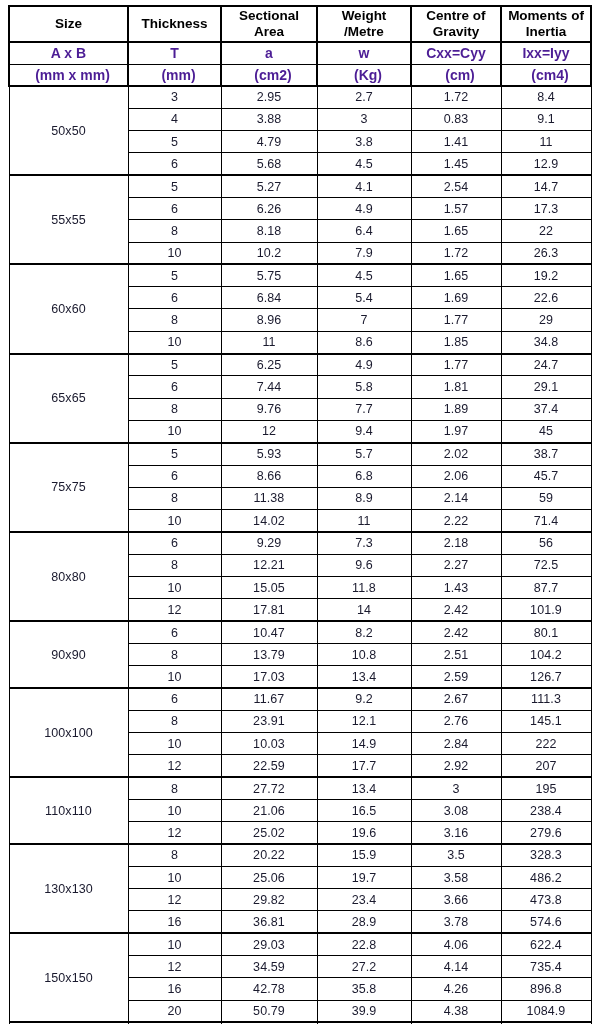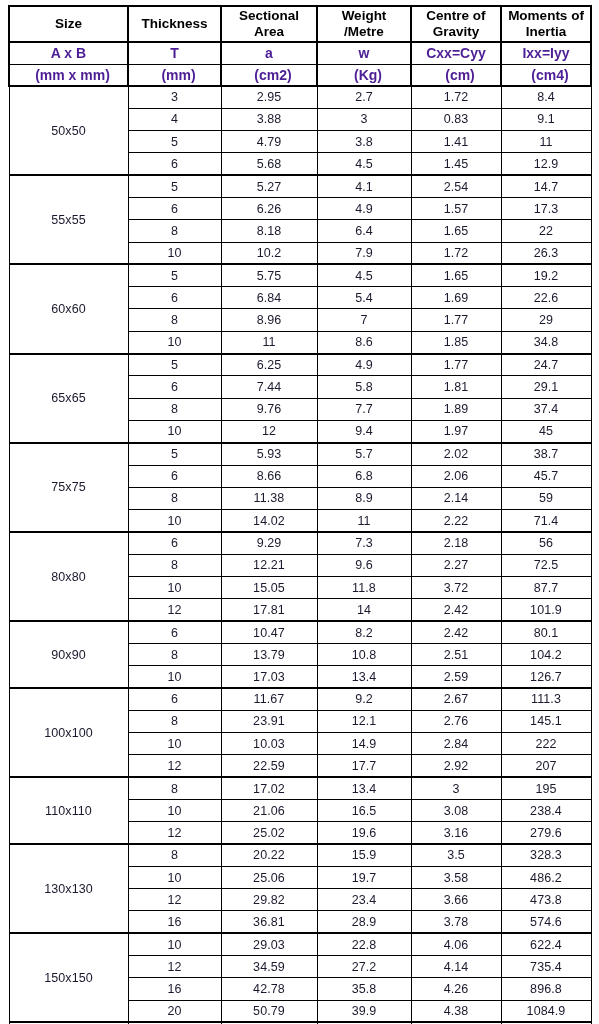--- a/index.html
+++ b/index.html
@@ -294,21 +294,21 @@
           <td class="val val-first">8</td>
           <td class="val">12.21</td>
           <td class="val">9.6</td>
           <td class="val">2.27</td>
           <td class="val val-last">72.5</td>
         </tr>
         <tr class="drow">
           <td class="val val-first">10</td>
           <td class="val">15.05</td>
           <td class="val">11.8</td>
-          <td class="val">3.72</td>
+          <td class="val">1.43</td>
           <td class="val val-last">87.7</td>
         </tr>
         <tr class="drow grp-end">
           <td class="val val-first">12</td>
           <td class="val">17.81</td>
           <td class="val">14</td>
           <td class="val">2.42</td>
           <td class="val val-last">101.9</td>
         </tr>
         <tr class="drow grp-start">
@@ -358,21 +358,21 @@
         <tr class="drow grp-end">
           <td class="val val-first">12</td>
           <td class="val">22.59</td>
           <td class="val">17.7</td>
           <td class="val">2.92</td>
           <td class="val val-last">207</td>
         </tr>
         <tr class="drow grp-start">
           <td class="size-cell" rowspan="3">110x110</td>
           <td class="val val-first">8</td>
-          <td class="val">17.02</td>
+          <td class="val">27.72</td>
           <td class="val">13.4</td>
           <td class="val">3</td>
           <td class="val val-last">195</td>
         </tr>
         <tr class="drow">
           <td class="val val-first">10</td>
           <td class="val">21.06</td>
           <td class="val">16.5</td>
           <td class="val">3.08</td>
           <td class="val val-last">238.4</td>

